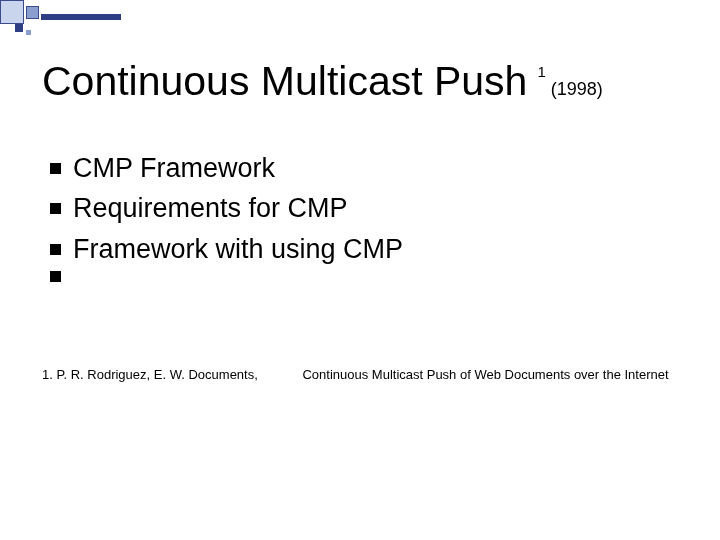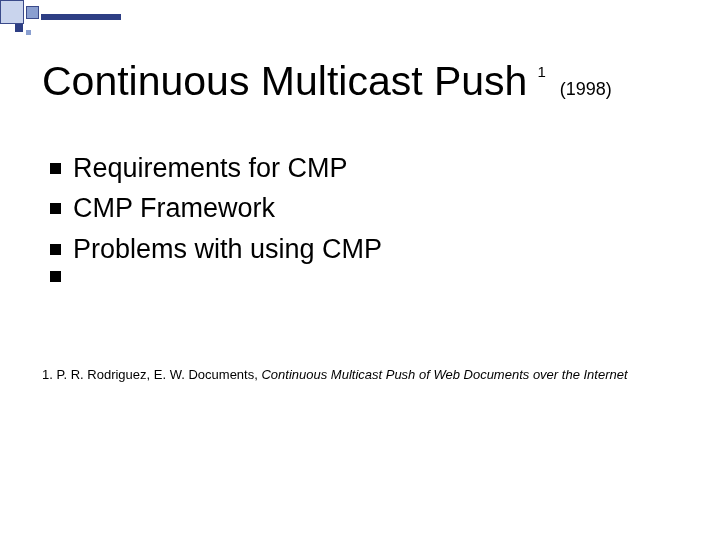--- a/index.html
+++ b/index.html
@@ -83,21 +83,21 @@
     letter-spacing: 0px;
   }
   .title-sup {
     font-size: 15px;
     position: relative;
     top: -18px;
     margin-left: 10px;
   }
   .title-year {
     font-size: 18px;
-    margin-left: 14px;
+    margin-left: 5px;
   }
 
   .bullets {
     position: absolute;
     top: 150px;
     left: 50px;
     right: 40px;
   }
   .bullet-row {
     display: flex;
@@ -120,21 +120,21 @@
     position: absolute;
     bottom: 54px;
     left: 42px;
     right: 30px;
     font-size: 13px;
   }
   .footnote .prefix {
     font-style: normal;
   }
   .footnote .cite-title {
-    font-style: italic;
+    margin-left: 41px;
   }
 </style>
 </head>
 <body>
 
 <div class="slide">
 
   <div class="corner-deco">
     <div class="deco-row">
       <div class="sq sq-big"></div>
@@ -147,29 +147,29 @@
 
   <div class="title-wrap">
     <span class="title">Continuous Multicast Push</span>
     <span class="title-sup">1</span>
     <span class="title-year">(1998)</span>
   </div>
 
   <div class="bullets">
     <div class="bullet-row">
       <div class="bullet-marker"></div>
+      <div class="bullet-text">CMP Framework</div>
+    </div>
+    <div class="bullet-row">
+      <div class="bullet-marker"></div>
       <div class="bullet-text">Requirements for CMP</div>
     </div>
     <div class="bullet-row">
       <div class="bullet-marker"></div>
-      <div class="bullet-text">CMP Framework</div>
-    </div>
-    <div class="bullet-row">
-      <div class="bullet-marker"></div>
-      <div class="bullet-text">Problems with using CMP</div>
+      <div class="bullet-text">Framework with using CMP</div>
     </div>
     <div class="bullet-row">
       <div class="bullet-marker"></div>
     </div>
   </div>
 
   <div class="footnote">
     <span class="prefix">1.</span>
     <span class="prefix">P. R. Rodriguez, E. W. Documents,</span>
     <span class="cite-title">Continuous Multicast Push of Web Documents over the Internet</span>

